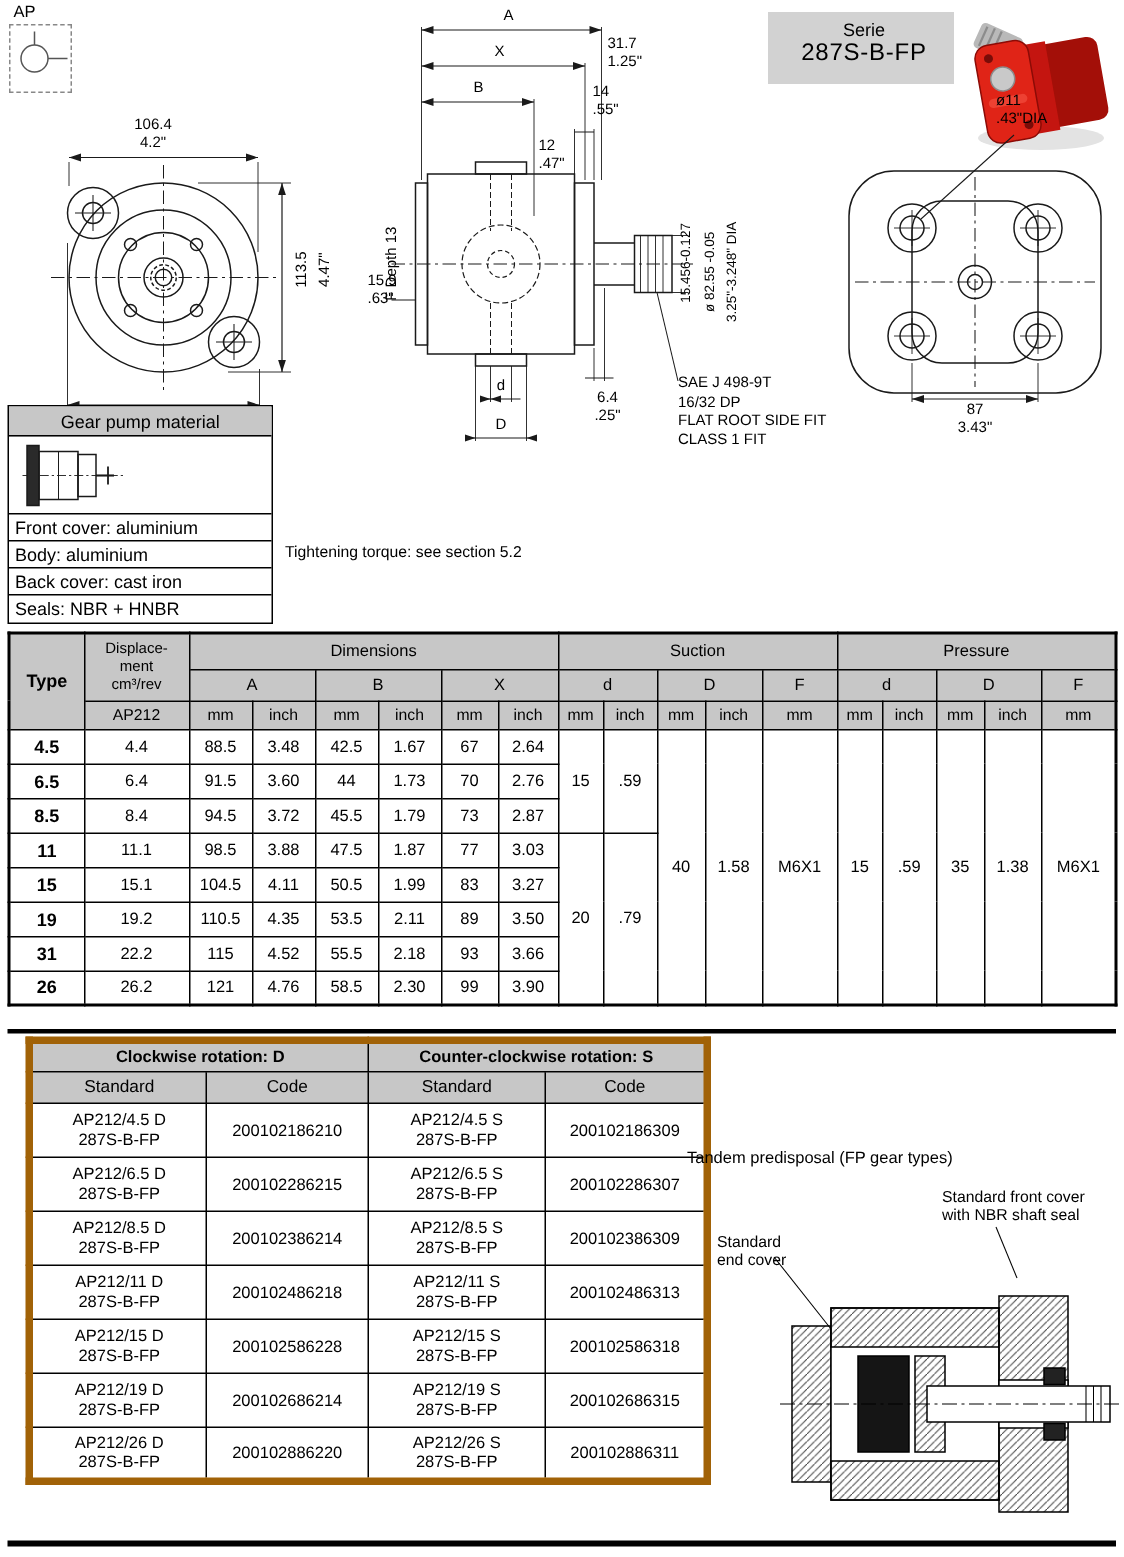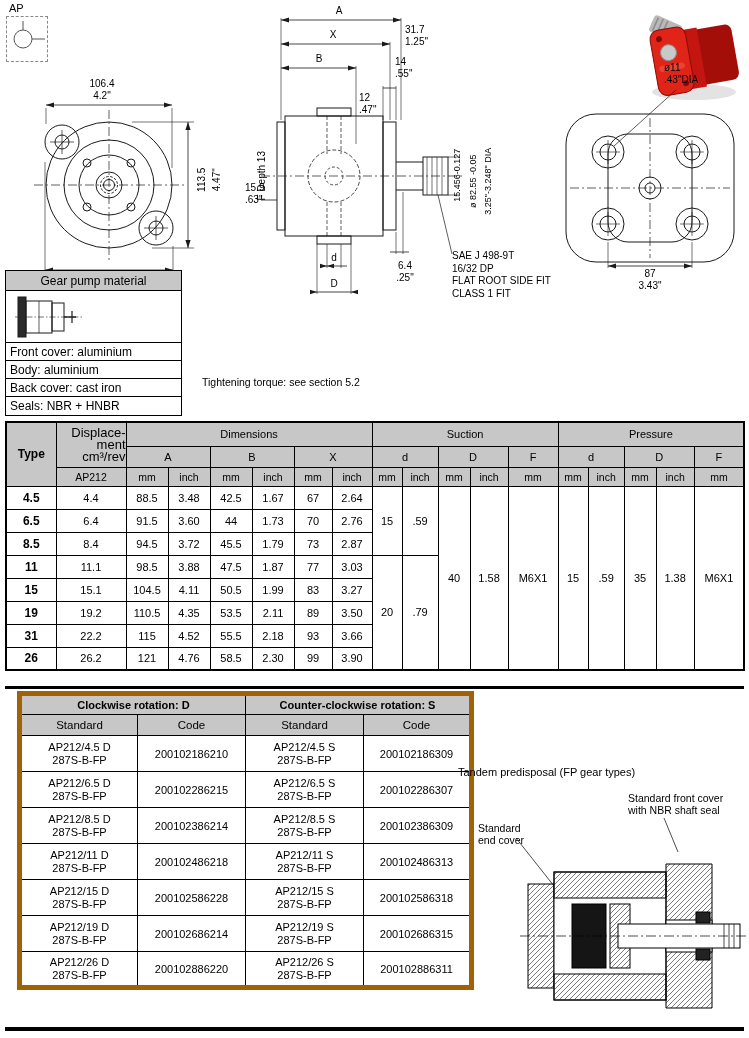--- a/index.html
+++ b/index.html
@@ -30,21 +30,21 @@
 
   .note { font-size:10.5px; }
 
   
   .dim-table { position:absolute; left:5px; top:421px; width:739px; border-collapse:collapse; table-layout:fixed; border:2px solid #000; }
   .dim-table th, .dim-table td { border:1px solid #000; text-align:center; vertical-align:middle; padding:0; }
   .dim-table thead th { background:#c7c7c7; font-weight:normal; font-size:11px; }
   .dim-table thead tr.h1 th { height:24px; }
   .dim-table thead tr.h2 th { height:21px; }
   .dim-table thead tr.h3 th { height:19px; font-size:10.5px; }
-  .dim-table th.disp-h { font-size:13px; line-height:12px; white-space:pre-line;text-align:right; }
+  .dim-table th.disp-h { font-size:10px; line-height:12px; white-space:pre-line; }
   .dim-table th.type-h { font-weight:bold; font-size:12px; }
   .dim-table td { height:23px; font-size:11px; background:#fff; }
   .dim-table td.type-cell { font-weight:bold; font-size:12px; }
 
   
   .thick-rule { background:#000; }
 
   
   .codes-table { position:absolute; left:17px; top:691px; width:452px; border-collapse:collapse; table-layout:fixed; border:5px solid #a16207; }
   .codes-table th, .codes-table td { border:1px solid #000; text-align:center; vertical-align:middle; padding:0; }
@@ -224,20 +224,24 @@
 .25"</div>
     <div class="abs dim center" style="left:84px;top:248px;width:14px;">d</div>
     <div class="abs dim center" style="left:84px;top:274px;width:14px;">D</div>
   </div>
 
   <div class="abs dim pre" style="left:452px;top:250px;width:120px;font-size:10px;line-height:12.5px;">SAE J 498-9T
 16/32 DP
 FLAT ROOT SIDE FIT
 CLASS 1 FIT</div>
 
+  <div class="abs serie-box">
+    <div class="l1">Serie</div>
+    <div class="l2">287S-B-FP</div>
+  </div>
 
   <div class="abs" style="left:636px;top:4px;width:112px;height:100px;">
     <svg width="112" height="100" viewBox="0 0 112 100">
       <rect x="0" y="0" width="112" height="100" fill="#ffffff"></rect>
       <ellipse cx="58" cy="88" rx="42" ry="8" fill="#e3e3e3"></ellipse>
       <g transform="rotate(24 30 26)">
         <rect x="14" y="16" width="30" height="18" rx="3" fill="#b9b9b9"></rect>
         <line x1="18" y1="18" x2="18" y2="32" stroke="#8c8c8c" stroke-width="1.5"></line>
         <line x1="23" y1="17" x2="23" y2="33" stroke="#8c8c8c" stroke-width="1.5"></line>
         <line x1="28" y1="17" x2="28" y2="33" stroke="#8c8c8c" stroke-width="1.5"></line>
@@ -311,21 +315,21 @@
           <line x1="58" y1="17" x2="58" y2="29" stroke-width="1.2"></line>
         </g>
       </svg>
     </div>
     <div class="mat-row">Front cover: aluminium</div>
     <div class="mat-row">Body: aluminium</div>
     <div class="mat-row">Back cover: cast iron</div>
     <div class="mat-row">Seals: NBR + HNBR</div>
   </div>
 
-  <div class="abs note" style="left:190px;top:376px;margin-left:12px;">Tightening torque: see section 5.2</div>
+  <div class="abs note" style="left:190px;top:362px;">Tightening torque: see section 5.2</div>
   <div class="abs note" style="left:190px;top:403px;margin-top:26px;">Shaft max torque: see section 3.3</div>
 
   <table class="dim-table">
     <colgroup>
       <col style="width:50px">
         <col style="width:70px">
       <col style="width:42px">
         <col style="width:42px">
       <col style="width:42px">
         <col style="width:42px">

